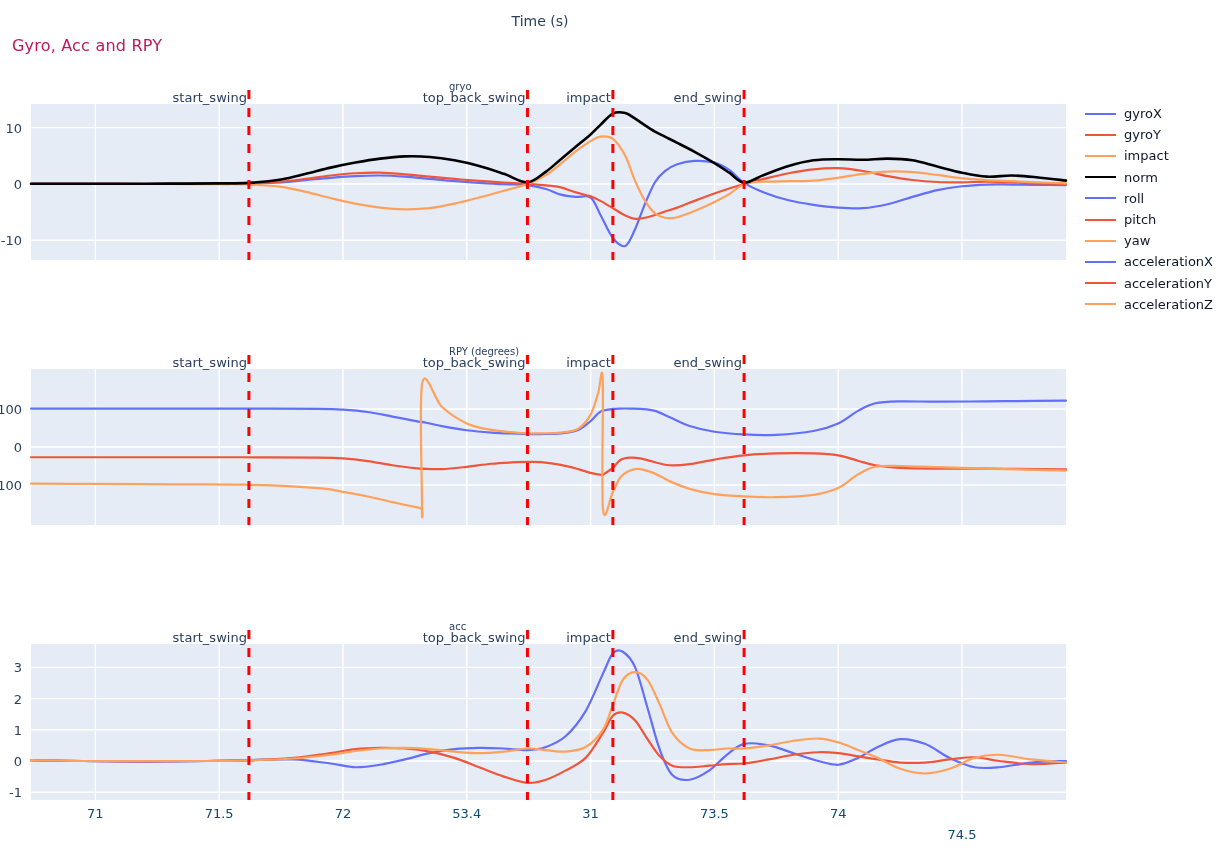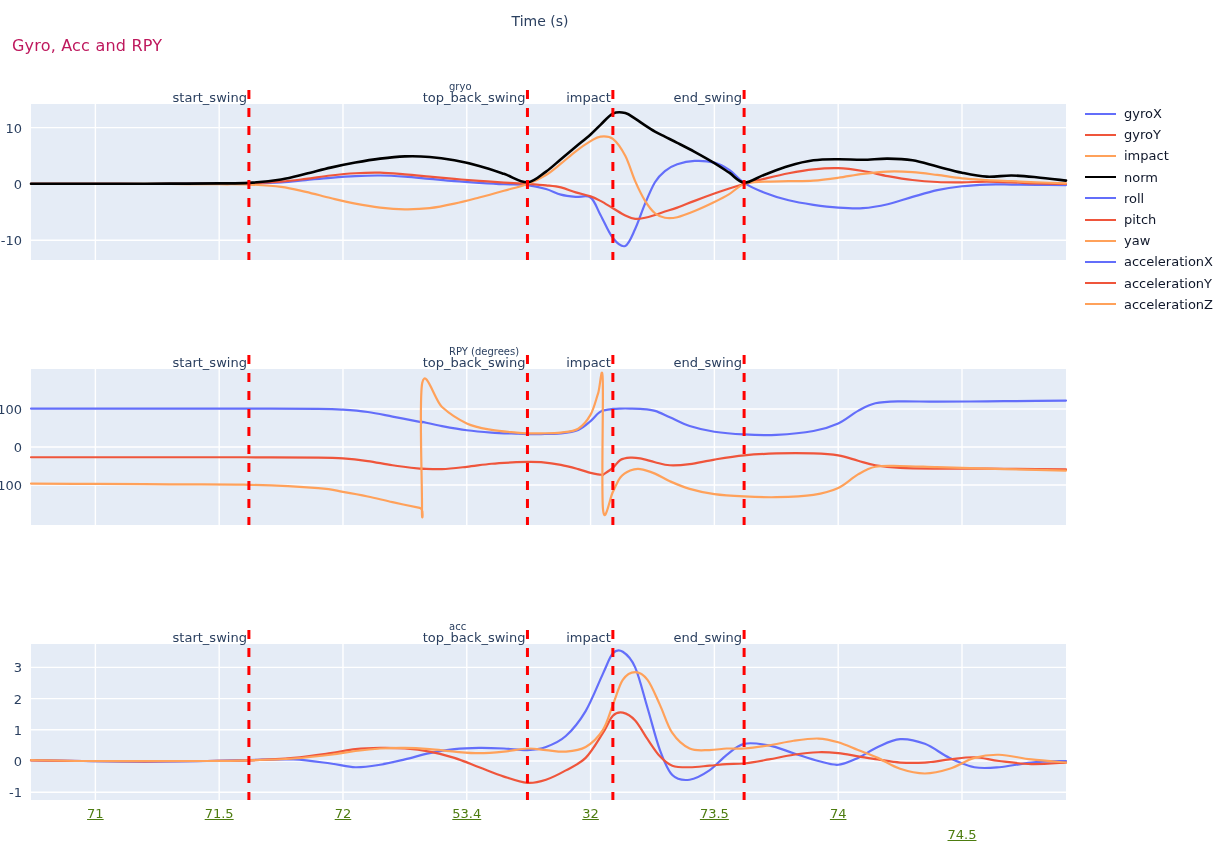--- a/index.html
+++ b/index.html
@@ -54,25 +54,24 @@
     position: absolute;
     font-size: 13px;
     color: #2a3f5f;
     text-align: right;
     width: 46px;
     transform: translateY(-50%);
   }
   .xtick {
     position: absolute;
     font-size: 13px;
-    color: #4d7c0f;
+    color: #0c4a6e;
     text-align: center;
     width: 60px;
     transform: translateX(-50%);
-    text-decoration: underline;
   }
   .evt-label {
     position: absolute;
     font-size: 13px;
     color: #2a3f5f;
     text-align: right;
     white-space: nowrap;
     transform: translateX(-100%);
     padding-right: 2px;
   }
@@ -255,18 +254,18 @@
       <div class="ytick" style="left: -24px; top: 698.6px;">2</div>
       <div class="ytick" style="left: -24px; top: 667.4px;">3</div>
       <div class="evt-label" style="left: 248.895px; top: 630px;">start_swing</div>
       <div class="evt-label" style="left: 527.453px; top: 630px;">top_back_swing</div>
       <div class="evt-label" style="left: 612.878px; top: 630px;">impact</div>
       <div class="evt-label" style="left: 744.11px; top: 630px;">end_swing</div>
       <div class="xtick" style="left: 95.378px; top: 806px;">71</div>
       <div class="xtick" style="left: 219.182px; top: 806px;">71.5</div>
       <div class="xtick" style="left: 342.986px; top: 806px;">72</div>
       <div class="xtick" style="left: 466.789px; top: 806px;">53.4</div>
-      <div class="xtick" style="left: 590.593px; top: 806px;">32</div>
+      <div class="xtick" style="left: 590.593px; top: 806px;">31</div>
       <div class="xtick" style="left: 714.397px; top: 806px;">73.5</div>
       <div class="xtick" style="left: 838.201px; top: 806px;">74</div>
       <div class="xtick" style="left: 962.005px; top: 806px; margin-top: 21px;">74.5</div>
     </div>
 </div>
 
 </body></html>

